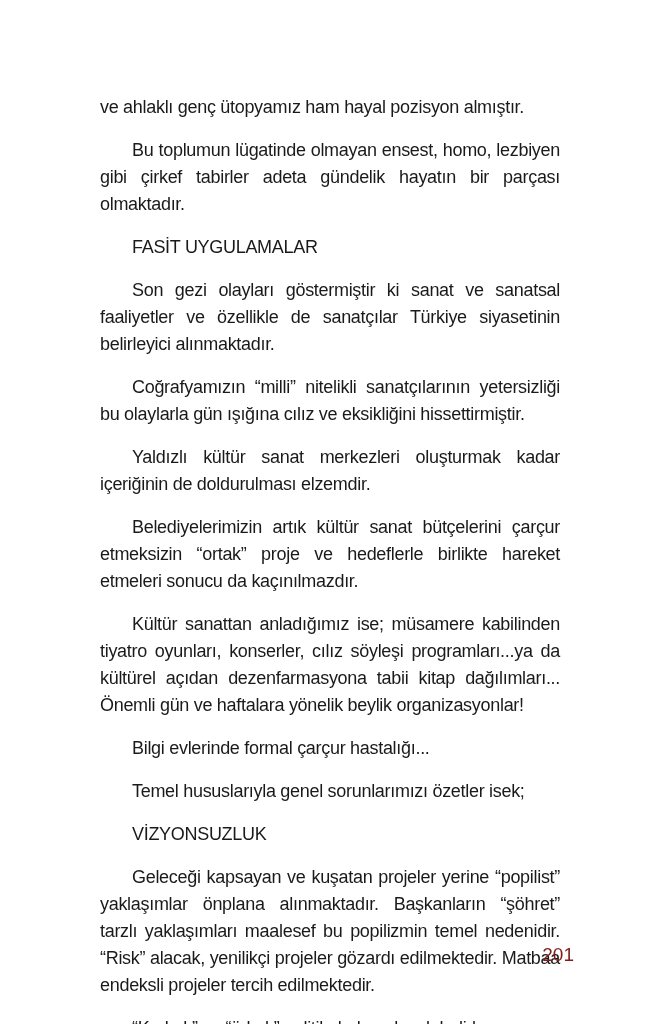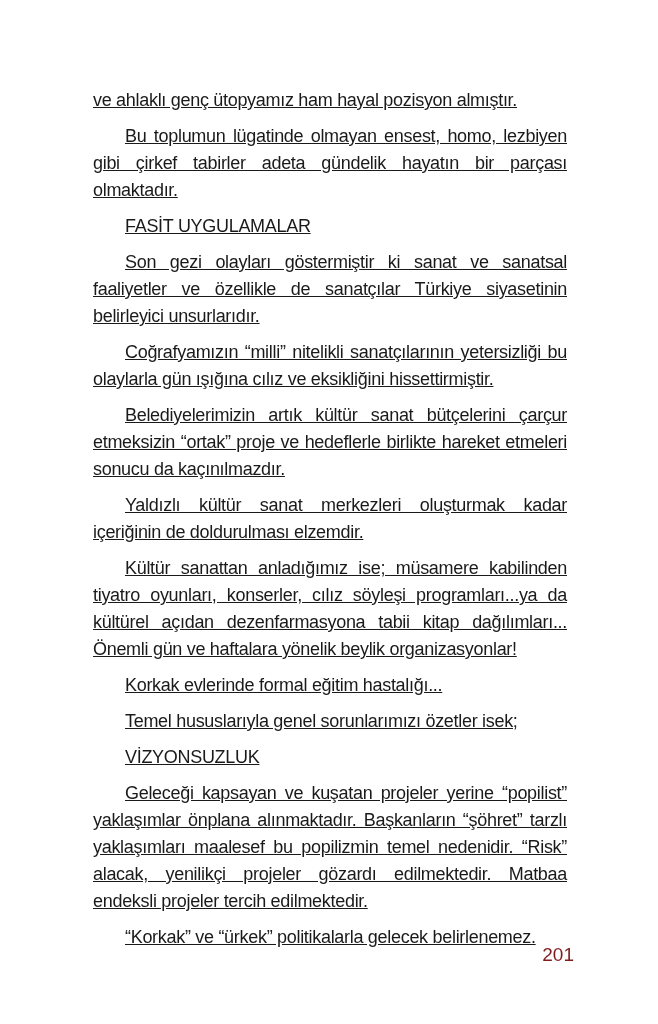--- a/index.html
+++ b/index.html
@@ -20,23 +20,22 @@
     position: absolute;
     left: 84px;
     top: 78px;
     width: 492px;
     font-size: 18px;
     line-height: 27px;
     letter-spacing: -0.3px;
     text-align: justify;
   }
   .text-block p {
-    margin: 9px;
+    margin: 16px;
     padding: 0;
-    text-decoration: underline;
   }
   .text-block p.indent {
     text-indent: 32px;
   }
   .page-number {
     position: absolute;
     top: 944px;
     right: 84px;
     font-size: 19px;
     letter-spacing: 0;
@@ -44,25 +43,25 @@
   }
 </style>
 </head>
 <body>
 
 <div class="page">
   <div class="text-block">
     <p>ve ahlaklı genç ütopyamız ham hayal pozisyon almıştır.</p>
     <p class="indent">Bu toplumun lügatinde olmayan ensest, homo, lezbiyen gibi çirkef tabirler adeta gündelik hayatın bir parçası olmaktadır.</p>
     <p class="indent">FASİT UYGULAMALAR</p>
-    <p class="indent">Son gezi olayları göstermiştir ki sanat ve sanatsal faaliyetler ve özellikle de sanatçılar Türkiye siyasetinin belirleyici unsurlarıdır.</p>
+    <p class="indent">Son gezi olayları göstermiştir ki sanat ve sanatsal faaliyetler ve özellikle de sanatçılar Türkiye siyasetinin belirleyici alınmaktadır.</p>
     <p class="indent">Coğrafyamızın “milli” nitelikli sanatçılarının yetersizliği bu olaylarla gün ışığına cılız ve eksikliğini hissettirmiştir.</p>
+    <p class="indent">Yaldızlı kültür sanat merkezleri oluşturmak kadar içeriğinin de doldurulması elzemdir.</p>
     <p class="indent">Belediyelerimizin artık kültür sanat bütçelerini çarçur etmeksizin “ortak” proje ve hedeflerle birlikte hareket etmeleri sonucu da kaçınılmazdır.</p>
-    <p class="indent">Yaldızlı kültür sanat merkezleri oluşturmak kadar içeriğinin de doldurulması elzemdir.</p>
     <p class="indent">Kültür sanattan anladığımız ise; müsamere kabilinden tiyatro oyunları, konserler, cılız söyleşi programları...ya da kültürel açıdan dezenfarmasyona tabii kitap dağılımları... Önemli gün ve haftalara yönelik beylik organizasyonlar!</p>
-    <p class="indent">Korkak evlerinde formal eğitim hastalığı...</p>
+    <p class="indent">Bilgi evlerinde formal çarçur hastalığı...</p>
     <p class="indent">Temel hususlarıyla genel sorunlarımızı özetler isek;</p>
     <p class="indent">VİZYONSUZLUK</p>
     <p class="indent">Geleceği kapsayan ve kuşatan projeler yerine “popilist” yaklaşımlar önplana alınmaktadır. Başkanların “şöhret” tarzlı yaklaşımları maalesef bu popilizmin temel nedenidir. “Risk” alacak, yenilikçi projeler gözardı edilmektedir. Matbaa endeksli projeler tercih edilmektedir.</p>
     <p class="indent">“Korkak” ve “ürkek” politikalarla gelecek belirlenemez.</p>
   </div>
   <div class="page-number">201</div>
 </div>
 
 </body></html>

